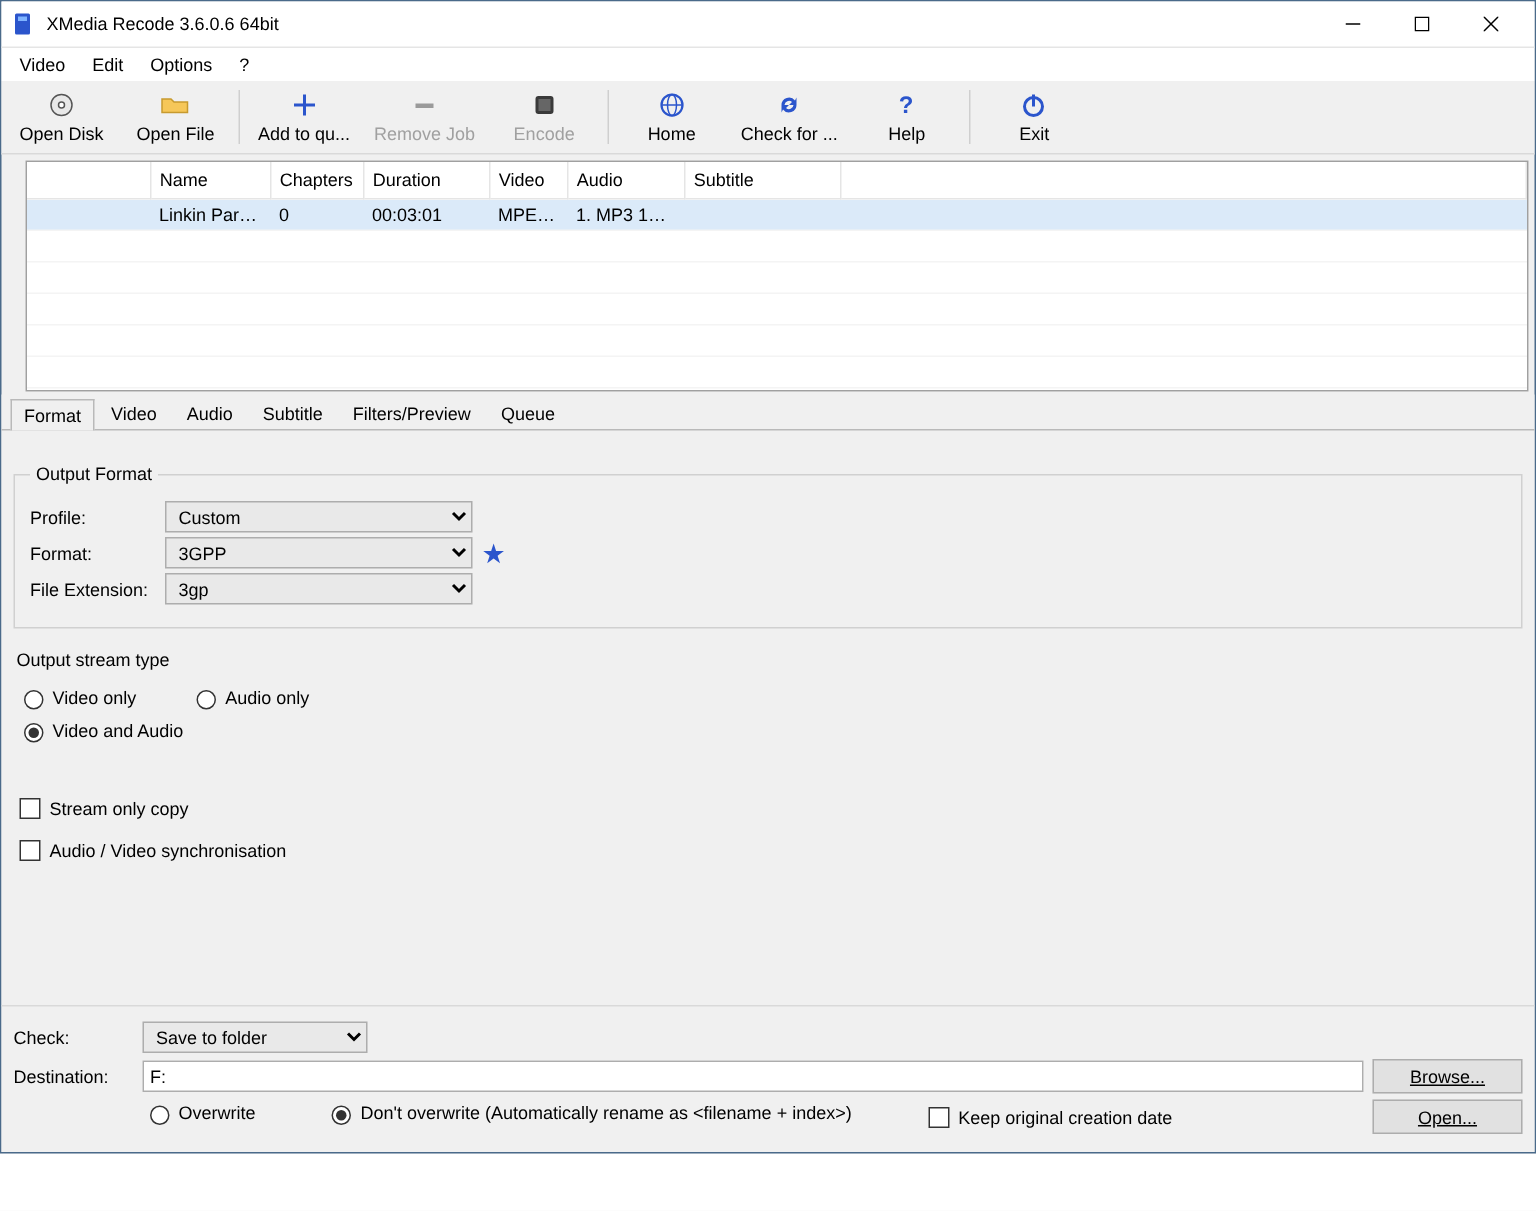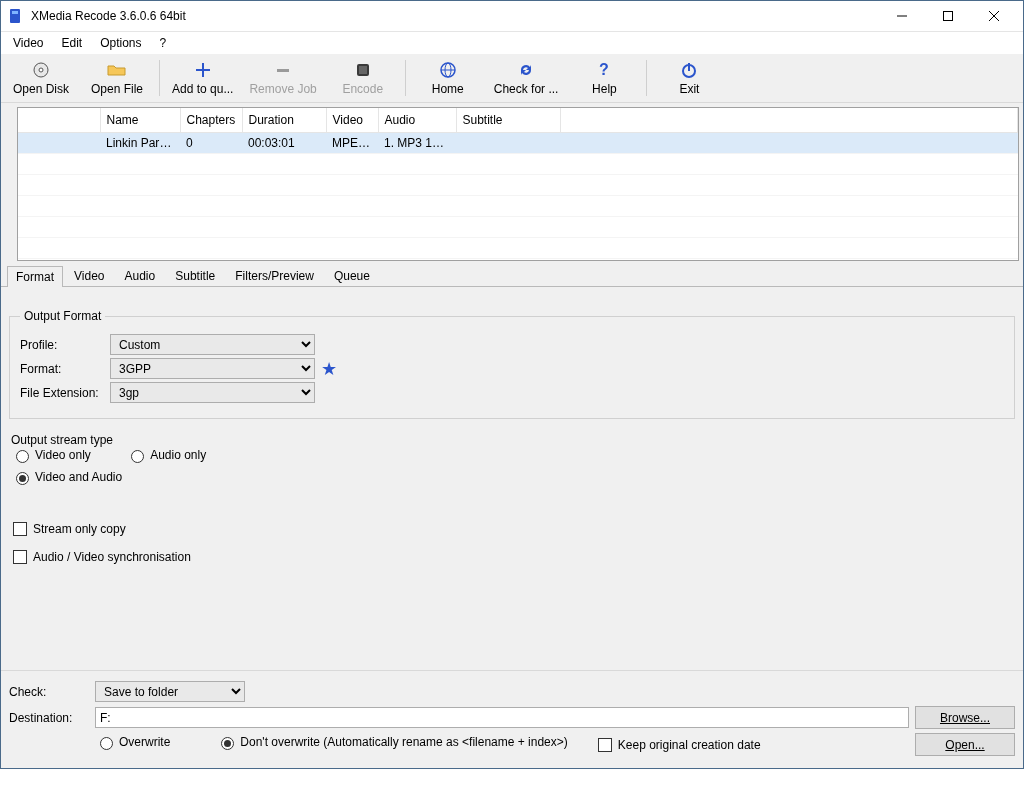--- a/index.html
+++ b/index.html
@@ -372,21 +372,21 @@
       </div>
       <div class="form-row">
         <span class="lbl">File Extension:</span>
         <select style="width:205px">
           <option>3gp</option>
         </select>
       </div>
     </fieldset>
 
     <fieldset class="noborder">
-      <div style="">Output stream type</div>
+      <div style="margin-bottom:10px">Output stream type</div>
       <div>
         <label class="radio-row">
           <input type="radio" class="radio-custom" name="streamtype" style="">
           <span>Video only</span>
         </label>
         <label class="radio-row">
           <input type="radio" class="radio-custom" name="streamtype" style="">
           <span>Audio only</span>
         </label>
       </div>
@@ -423,21 +423,21 @@
       <span class="lbl">Destination:</span>
       <input type="text" class="grow" style="width: auto;" value="F:">
       <button class="btn" style="width:100px">Browse...</button>
     </div>
     <div class="bottom-row">
       <span class="lbl"></span>
       <label class="radio-row" style="margin-right:40px">
         <input type="radio" class="radio-custom" name="ow" style="">
         <span>Overwrite</span>
       </label>
-      <label class="radio-row" style="margin-right:20px">
+      <label class="radio-row" style="margin-right:41px">
         <input type="radio" class="radio-custom" name="ow" checked="" style="">
         <span>Don't overwrite (Automatically rename as &lt;filename + index&gt;)</span>
       </label>
       <label class="check-row" style="margin:0">
         <input type="checkbox" class="checkbox-custom" style="">
         <span>Keep original creation date</span>
       </label>
       <span class="grow"></span>
       <button class="btn" style="width:100px">Open...</button>
     </div>

